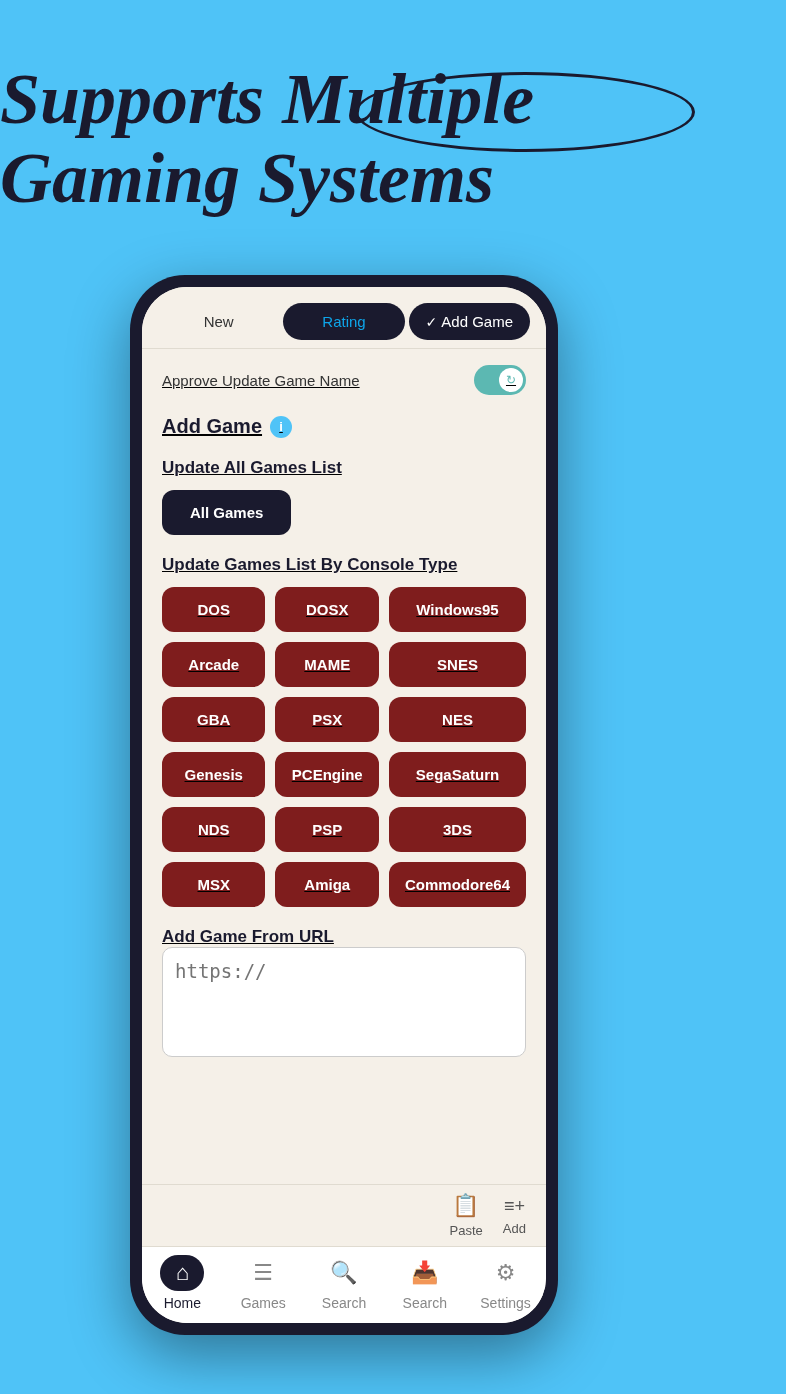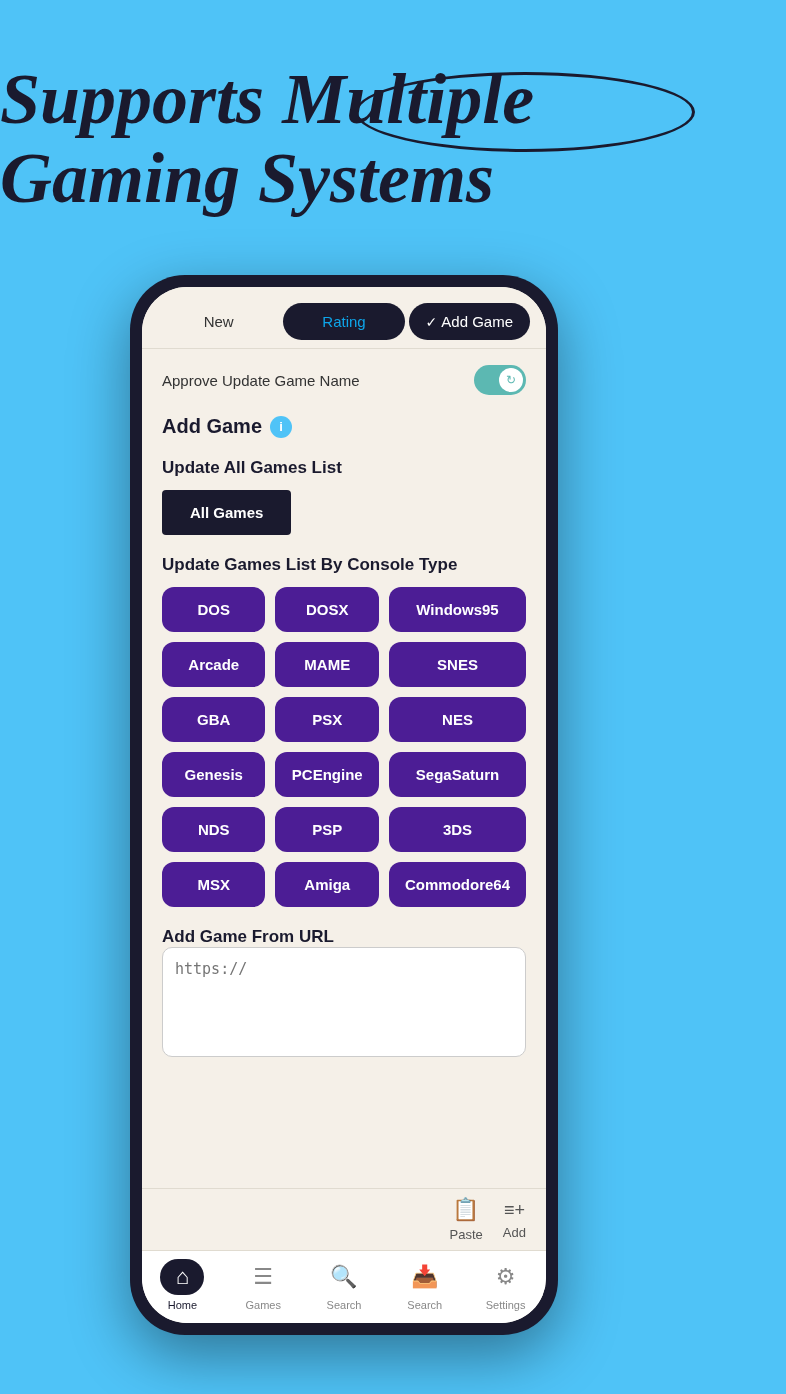--- a/index.html
+++ b/index.html
@@ -101,20 +101,21 @@
     }
     .checkmark {
       font-size: 14px;
     }
 
     
     .scroll-content {
       flex: 1;
       overflow-y: auto;
       padding: 16px 20px;
+      text-decoration: underline;
     }
     .scroll-content::-webkit-scrollbar { display: none; }
 
     
     .toggle-row {
       display: flex;
       align-items: center;
       justify-content: space-between;
       margin-bottom: 20px;
     }
@@ -177,35 +178,35 @@
       align-items: center;
       justify-content: center;
       font-size: 13px;
       font-weight: 700;
       color: #fff;
       cursor: pointer;
     }
 
     
     .game-btn {
-      background: #4c1d95;
+      background: #7f1d1d;
       color: #fff;
       border: none;
       border-radius: 12px;
       padding: 14px 16px;
       font-size: 15px;
       font-weight: 600;
       cursor: pointer;
       text-align: center;
     }
     .all-games-btn {
       background: #1a1a2e;
       color: #fff;
       border: none;
-      border-radius: 4px;
+      border-radius: 12px;
       padding: 14px 28px;
       font-size: 15px;
       font-weight: 600;
       cursor: pointer;
       margin-bottom: 20px;
       display: inline-block;
     }
 
     .console-grid {
       display: grid;
@@ -219,21 +220,21 @@
       font-size: 17px;
       font-weight: 700;
       color: #1a1a2e;
     }
     .url-input {
       width: 100%;
       min-height: 110px;
       border: 1.5px solid #ccc;
       border-radius: 10px;
       padding: 12px;
-      font-size: 15px;
+      font-size: 19px;
       color: #404040;
       background: #fff;
       resize: none;
       outline: none;
     }
 
     
     .bottom-actions {
       display: flex;
       padding: 8px 20px;
@@ -282,21 +283,21 @@
       display: flex;
       align-items: center;
       justify-content: center;
     }
     .nav-item.active .nav-icon {
       background: #1a1a2e;
       border-radius: 20px;
       color: #fff;
     }
     .nav-label {
-      font-size: 11px;
+      font-size: 14px;
     }
   </style>
 </head>
 <body>
 
 <div class="hero-text">
   <h1>
     <span>Supports Multiple</span><br>
     <span>Gaming Systems</span>
   </h1>

